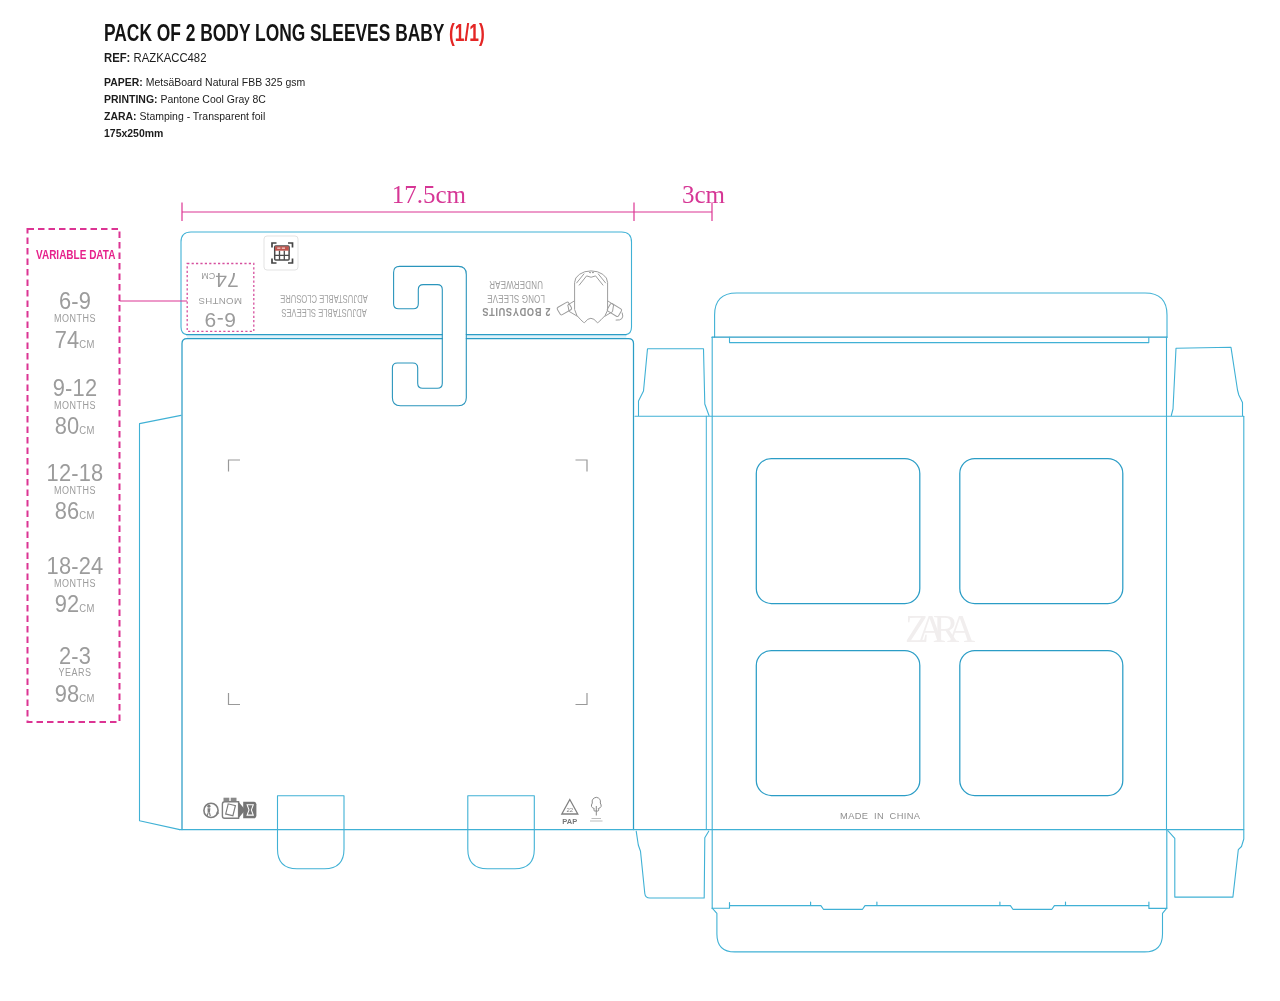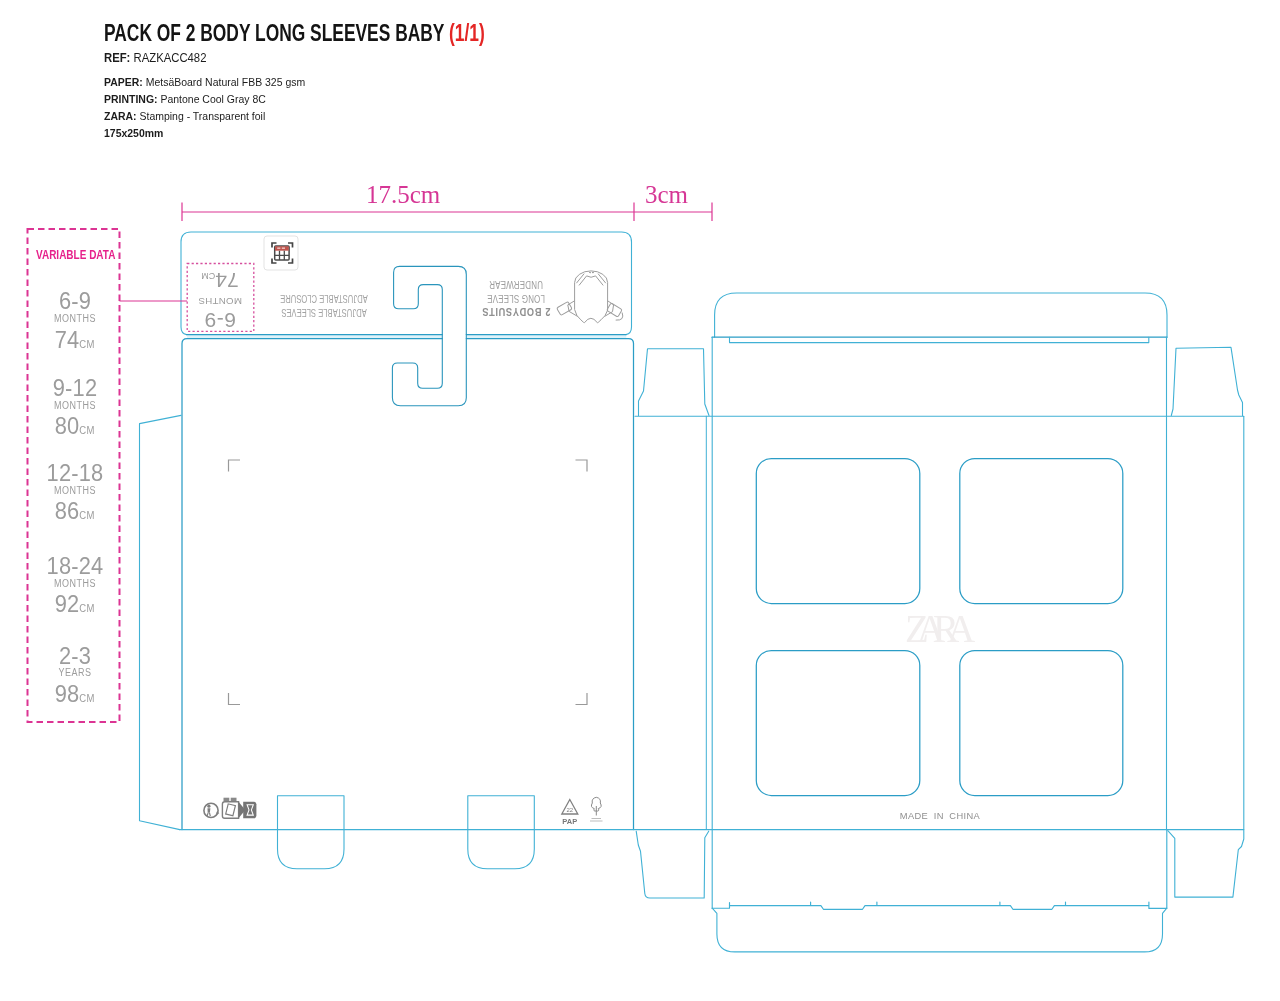--- a/index.html
+++ b/index.html
@@ -5,34 +5,34 @@
   html,body{margin:0;padding:0;background:#ffffff;}
   body{width:1280px;height:1001px;position:relative;overflow:hidden;
        font-family:"Liberation Sans",sans-serif;}
   .abs{position:absolute;}
   .hdr-title{left:104px;top:20px;font-size:23px;font-weight:bold;color:#141414;
      transform:scaleX(0.756);transform-origin:left top;white-space:nowrap;}
   .hdr-title .red{color:#e42625;}
   .hdr-ref{left:104px;top:49.5px;font-size:13px;color:#1c1c1c;transform:scaleX(0.87);transform-origin:left top;white-space:nowrap;}
   .spec{left:104px;top:74px;font-size:10.8px;color:#1c1c1c;line-height:17.1px;
      transform:scaleX(0.97);transform-origin:left top;white-space:nowrap;}
-  .dim{font-family:"Liberation Serif",serif;font-size:25px;color:#d63695;text-align:left;line-height:1;}
+  .dim{font-family:"Liberation Serif",serif;font-size:25px;color:#d63695;text-align:right;line-height:1;}
   .vdlabel{left:36px;top:248px;font-size:12.5px;font-weight:bold;color:#e6218b;
      transform:scaleX(0.8);transform-origin:left top;white-space:nowrap;}
   .num{font-size:23px;color:#9c9c9c;text-align:center;width:94px;left:28px;letter-spacing:0.2px;line-height:1.1;transform:scaleX(0.95);}
   .lab{font-size:10px;color:#9c9c9c;text-align:center;width:94px;left:28px;letter-spacing:0.6px;line-height:1.1;transform:scaleX(0.9);}
   .siz{font-size:23px;color:#9c9c9c;text-align:center;width:94px;left:28px;line-height:1.1;transform:scaleX(0.95);}
   .siz span{font-size:10px;letter-spacing:0.6px;}
   .flaptxt{font-size:10.3px;color:#a2a2a2;text-align:center;letter-spacing:0;line-height:13.6px;
      transform:rotate(180deg) scaleX(0.74);}
   .flaptxt2{font-size:10px;color:#9d9d9d;text-align:center;letter-spacing:0.2px;line-height:13.4px;
      transform:rotate(180deg) scaleX(0.8);}
   .flaptxt2 .b{font-weight:bold;font-size:11.5px;color:#8f8f8f;letter-spacing:0.85px;}
   .szl{left:187px;width:66px;text-align:center;color:#9b9b9b;transform:rotate(180deg);}
-  .madein{left:840px;top:810.7px;width:200px;text-align:center;font-size:9.3px;
+  .madein{left:840px;top:810.7px;width:200px;font-size:9.3px;
      letter-spacing:0.4px;word-spacing:2.5px;color:#8f8f8f;line-height:1.2;}
   .zara{left:874px;top:608.5px;width:120px;text-align:center;
      font-family:"Liberation Serif",serif;font-size:39px;color:#f1eeee;
      letter-spacing:-12px;line-height:1;}
 </style>
 </head>
 <body>
 
 <svg class="abs" style="left:0;top:0" width="1280" height="1001" viewBox="0 0 1280 1001">
   <g fill="none" stroke="#40b1d5" stroke-width="1.1" stroke-linecap="round" stroke-linejoin="round">

